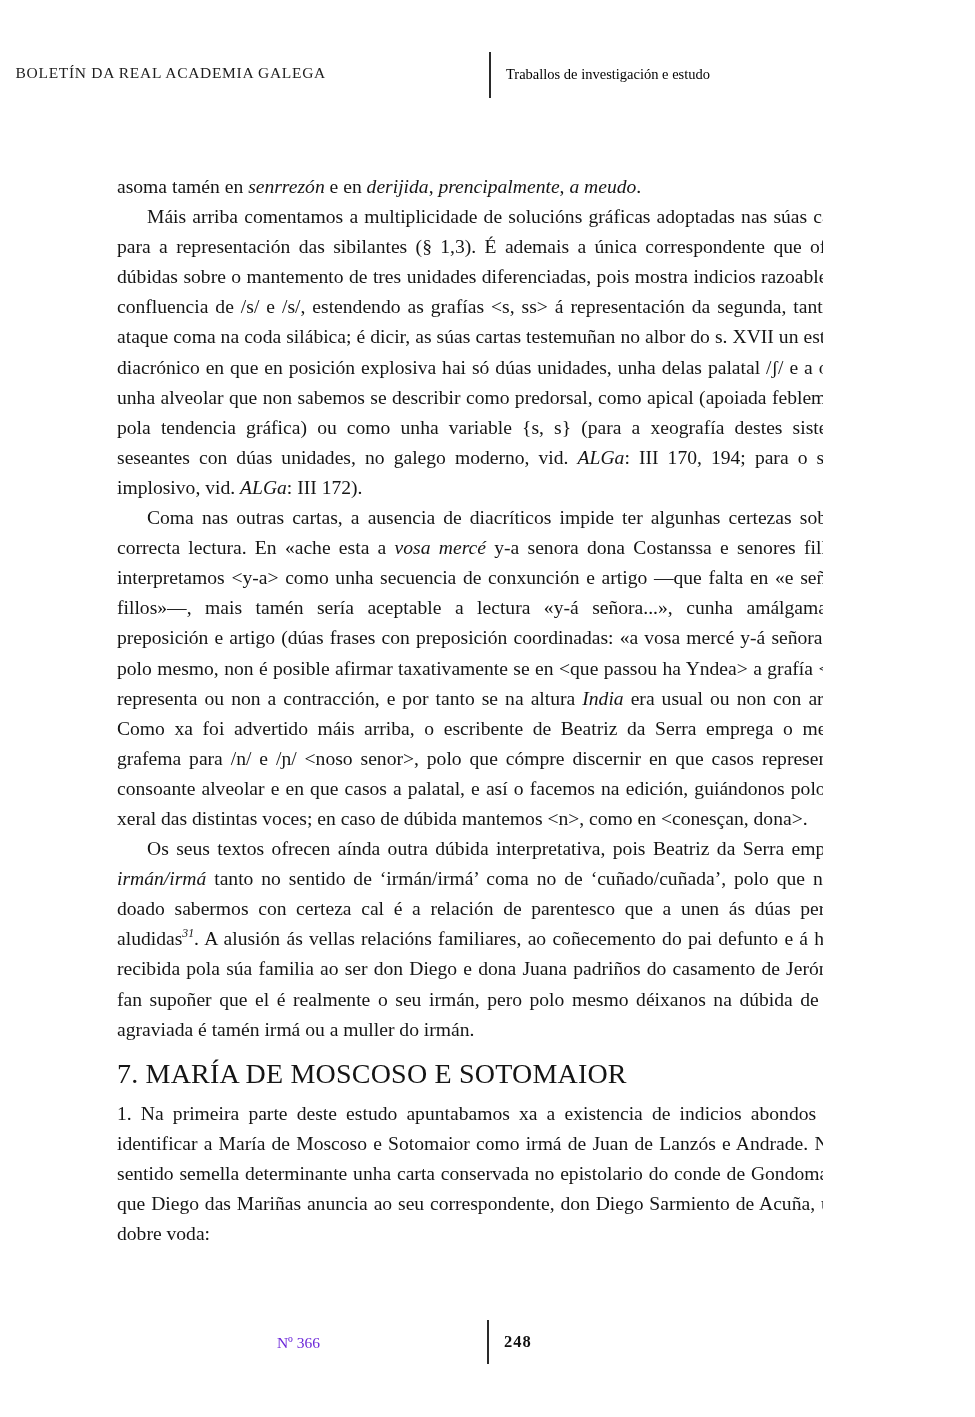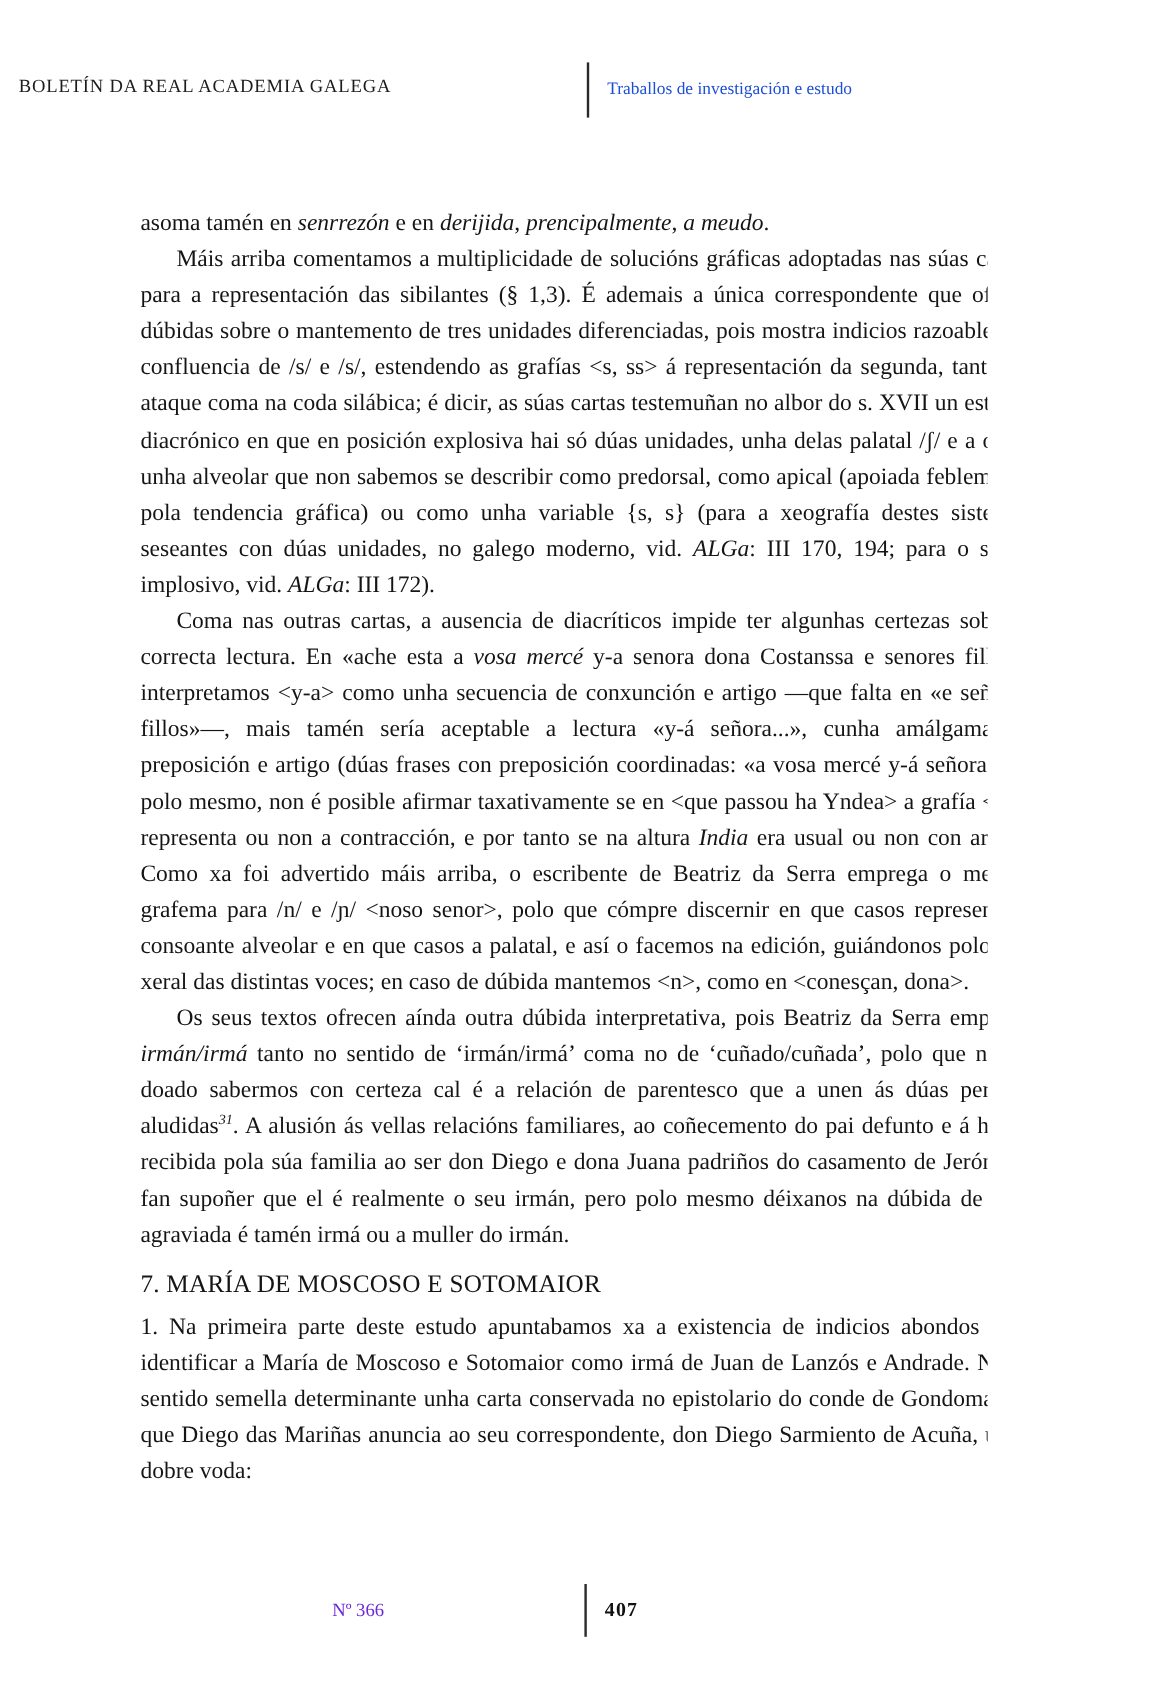--- a/index.html
+++ b/index.html
@@ -31,41 +31,41 @@
     width: 1.5px;
     height: 46px;
     background: #2a2a2a;
   }
   .section-title {
     position: absolute;
     left: 506px;
     top: 66px;
     font-size: 14.5px;
     white-space: nowrap;
-    color: #1d4ed8;
+    color: #000000;
   }
 
   
   .article {
     position: absolute;
     left: 117px;
     top: 151px;
     width: 742px;
     margin-top: 21px;
   }
   .article p {
     margin: 0;
     font-size: 19.6px;
     line-height: 30.1px;
     text-align: justify;
   }
   .article p.indent { text-indent: 30px; }
   .article h2 {
     margin: 13px 0 9px 0;
-    font-size: 21px;
+    font-size: 28px;
     font-weight: normal;
     letter-spacing: 0.2px;
   }
   .article sup {
     font-size: 60%;
     vertical-align: super;
     line-height: 0;
     font-style: italic;
   }
 
@@ -109,15 +109,15 @@
       <p>asoma tamén en <i>senrrezón</i> e en <i>derijida</i>, <i>prencipalmente</i>, <i>a meudo</i>.</p>
       <p class="indent">Máis arriba comentamos a multiplicidade de solucións gráficas adoptadas nas súas cartas para a representación das sibilantes (§ 1,3). É ademais a única correspondente que ofrece dúbidas sobre o mantemento de tres unidades diferenciadas, pois mostra indicios razoables da confluencia de /s/ e /s/, estendendo as grafías &lt;s, ss&gt; á representación da segunda, tanto no ataque coma na coda silábica; é dicir, as súas cartas testemuñan no albor do s. XVII un estadio diacrónico en que en posición explosiva hai só dúas unidades, unha delas palatal /ʃ/ e a outra unha alveolar que non sabemos se describir como predorsal, como apical (apoiada feblemente pola tendencia gráfica) ou como unha variable {s, s} (para a xeografía destes sistemas seseantes con dúas unidades, no galego moderno, vid. <i>ALGa</i>: III 170, 194; para o seseo implosivo, vid. <i>ALGa</i>: III 172).</p>
       <p class="indent">Coma nas outras cartas, a ausencia de diacríticos impide ter algunhas certezas sobre a correcta lectura. En «ache esta a <i>vosa mercé</i> y-a senora dona Costanssa e senores fillos», interpretamos &lt;y-a&gt; como unha secuencia de conxunción e artigo —que falta en «e señores fillos»—, mais tamén sería aceptable a lectura «y-á señora...», cunha amálgama de preposición e artigo (dúas frases con preposición coordinadas: «a vosa mercé y-á señora...»); polo mesmo, non é posible afirmar taxativamente se en &lt;que passou ha Yndea&gt; a grafía &lt;ha&gt; representa ou non a contracción, e por tanto se na altura <i>India</i> era usual ou non con artigo. Como xa foi advertido máis arriba, o escribente de Beatriz da Serra emprega o mesmo grafema para /n/ e /ɲ/ &lt;noso senor&gt;, polo que cómpre discernir en que casos representa a consoante alveolar e en que casos a palatal, e así o facemos na edición, guiándonos polo uso xeral das distintas voces; en caso de dúbida mantemos &lt;n&gt;, como en &lt;conesçan, dona&gt;.</p>
       <p class="indent">Os seus textos ofrecen aínda outra dúbida interpretativa, pois Beatriz da Serra emprega <i>irmán/irmá</i> tanto no sentido de ‘irmán/irmá’ coma no de ‘cuñado/cuñada’, polo que non é doado sabermos con certeza cal é a relación de parentesco que a unen ás dúas persoas aludidas<sup>31</sup>. A alusión ás vellas relacións familiares, ao coñecemento do pai defunto e á honra recibida pola súa familia ao ser don Diego e dona Juana padriños do casamento de Jerónimo fan supoñer que el é realmente o seu irmán, pero polo mesmo déixanos na dúbida de se a agraviada é tamén irmá ou a muller do irmán.</p>
       <h2>7. MARÍA DE MOSCOSO E SOTOMAIOR</h2>
       <p>1. Na primeira parte deste estudo apuntabamos xa a existencia de indicios abondos para identificar a María de Moscoso e Sotomaior como irmá de Juan de Lanzós e Andrade. Neste sentido semella determinante unha carta conservada no epistolario do conde de Gondomar na que Diego das Mariñas anuncia ao seu correspondente, don Diego Sarmiento de Acuña, unha dobre voda:</p>
     </div>
 
   <div class="footer-issue">Nº 366</div>
   <div class="footer-rule"></div>
-  <div class="footer-page">407</div>
+  <div class="footer-page">248</div>
 
 </div>
 
 </body></html>

